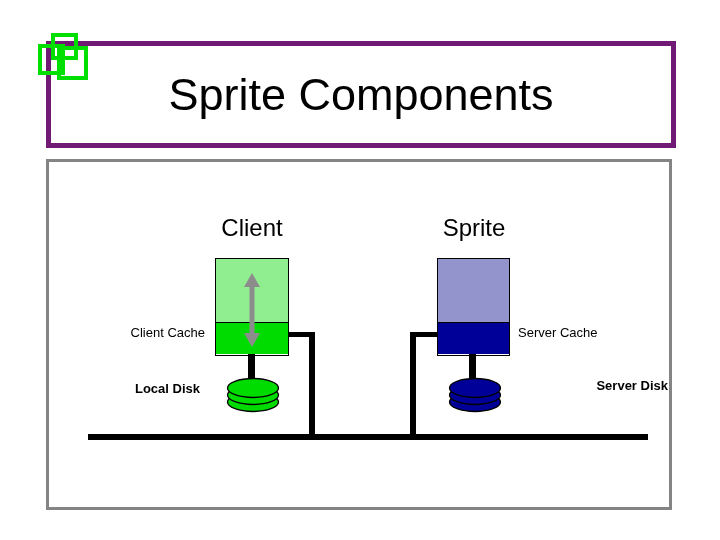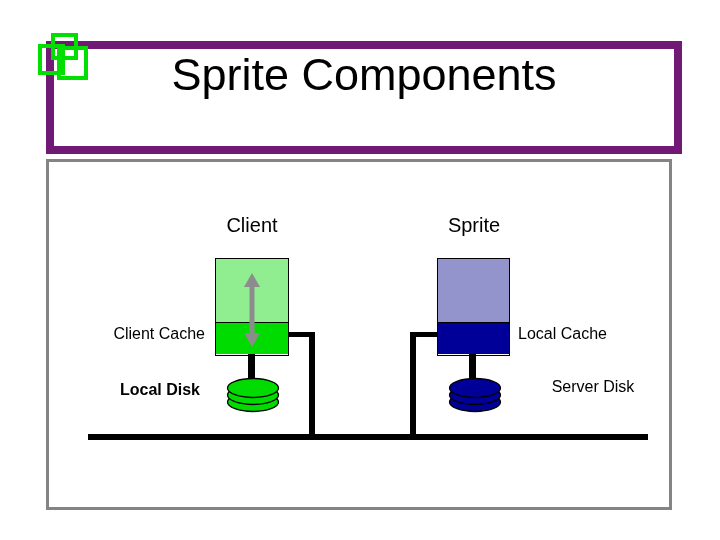--- a/index.html
+++ b/index.html
@@ -5,50 +5,50 @@
   html, body { margin: 0; padding: 0; background: #ffffff; }
   body {
     width: 720px; height: 540px; overflow: hidden; position: relative;
     font-family: "Liberation Sans", sans-serif; color: #000;
   }
   .abs { position: absolute; }
 
   
   .title-box {
     left: 46px; top: 41px; width: 620px; height: 97px;
-    border: 8px solid #701a75; background: #fff;
-    display: flex; align-items: flex-start; justify-content: center;
+    border: 5px solid #701a75; background: #fff;
+    display: flex; align-items: center; justify-content: center;
   }
   .title-text { font-size: 45px; letter-spacing: 0px; white-space: nowrap; }
 
   
   .logo-sq { border: 4px solid #00DF00; background: transparent; }
   .sq-b { left: 38px; top: 44px; width: 19px; height: 23px; }
   .sq-a { left: 51px; top: 33px; width: 19px; height: 19px; }
   .sq-c { left: 57px; top: 46px; width: 23px; height: 26px; }
 
   
   .content-box {
     left: 46px; top: 159px; width: 620px; height: 345px;
     border: 3px solid #848484; background: #fff;
   }
 
   
   .section-label {
-    font-size: 20px; text-align: center; width: 140px; white-space: nowrap;
+    font-size: 24px; text-align: center; width: 140px; white-space: nowrap;
   }
   .client-label { left: 182px; top: 214px; }
   .server-label { left: 404px; top: 214px; }
 
   
-  .item-label { font-size: 16px; white-space: nowrap; }
+  .item-label { font-size: 13px; white-space: nowrap; }
   .client-cache-label { left: 55px; top: 325px; width: 150px; text-align: right; }
   .local-disk-label   { left: 55px; top: 381px; width: 145px; text-align: right; font-weight: bold; }
   .server-cache-label { left: 518px; top: 325px; width: 150px; text-align: left; }
-  .server-disk-label  { left: 518px; top: 378px; width: 150px; text-align: center; }
+  .server-disk-label  { left: 518px; top: 378px; width: 150px; text-align: right; font-weight: bold; }
 
   
   .machine-box { border: 1px solid #000; }
   .client-box { left: 215px; top: 258px; width: 72px; height: 96px; }
   .server-box { left: 437px; top: 258px; width: 71px; height: 96px; }
   .machine-top { width: 100%; height: 64px; border-bottom: 1px solid #000; box-sizing: border-box; }
   .machine-bottom { width: 100%; height: 31px; }
   .client-box .machine-top { background: #90EE90; }
   .client-box .machine-bottom { background: #00DC00; }
   .server-box .machine-top { background: #9394CB; }
@@ -87,21 +87,21 @@
   <div class="abs logo-sq sq-c"></div>
 </div>
 
 <div class="abs content-box"></div>
 
 <div class="abs section-label client-label">Client</div>
 <div class="abs section-label server-label">Sprite</div>
 
 <div class="abs item-label client-cache-label">Client Cache</div>
 <div class="abs item-label local-disk-label">Local Disk</div>
-<div class="abs item-label server-cache-label">Local Cache</div>
+<div class="abs item-label server-cache-label">Server Cache</div>
 <div class="abs item-label server-disk-label">Server Disk</div>
 
 <div class="abs line client-elbow-h"></div>
 <div class="abs line client-elbow-v"></div>
 <div class="abs line server-elbow-v"></div>
 <div class="abs line server-elbow-h"></div>
 <div class="abs line client-stem"></div>
 <div class="abs line server-stem"></div>
 <div class="abs line bus-line"></div>
 

